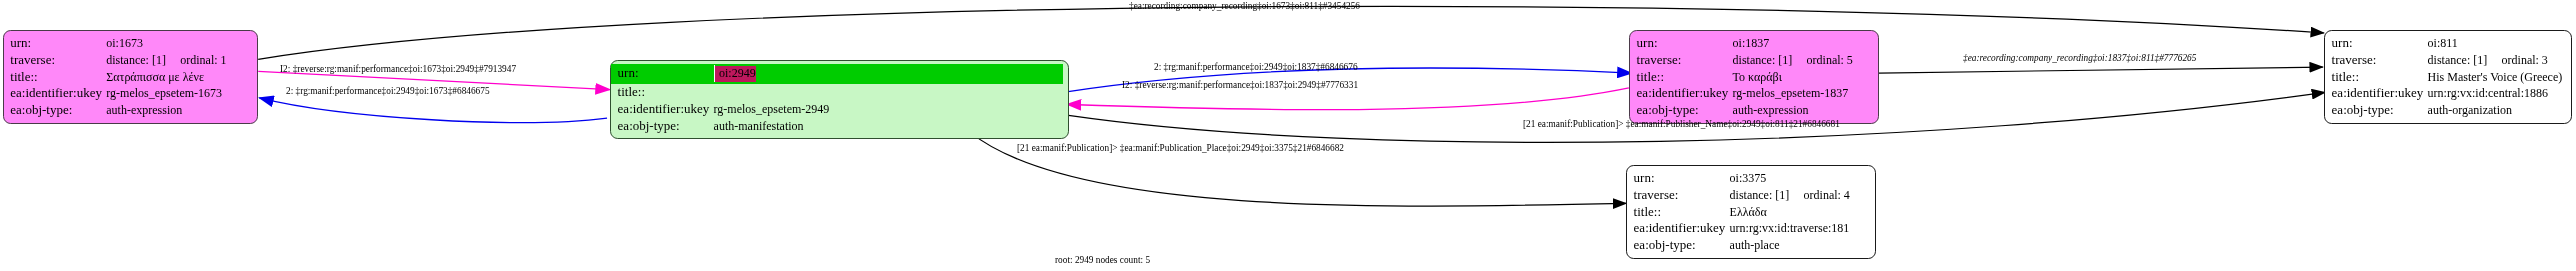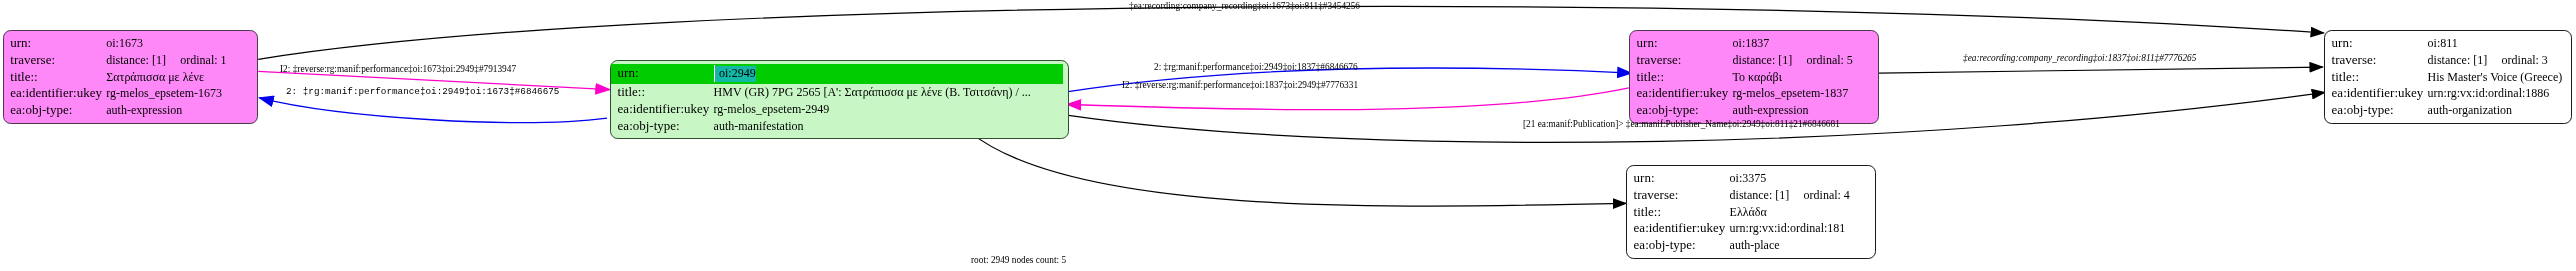--- a/index.html
+++ b/index.html
@@ -24,21 +24,21 @@
   .node.white{background:#ffffff;border-color:#1a1a1a;}
 
   .row{display:flex;align-items:baseline;line-height:1.30;white-space:nowrap;}
   .key{width:96px;flex:0 0 96px;font-size:13px;}
   .val{font-size:12px;}
   .val .ord{margin-left:14.3px;font-family:Liberation Serif, serif;}
 
   
   .green .row.urnrow{background:#00cc00;}
   .green .row.urnrow .key{background:#00cc00;border-right:0.8px solid #ffffff;}
-  .green .row.urnrow .val{background:#14b8a6;}
+  .green .row.urnrow .val{background:#be185d;}
 
   .edge-label{
     position:absolute;
     font-size:9.3px;
     white-space:nowrap;
     color:#000000;
     font-family:"Liberation Serif","DejaVu Serif",serif;
   }
   .footer{
     position:absolute;
@@ -104,21 +104,20 @@
     </div>
   </div>
 
   <div class="node green" style="left:610px;top:60px;width:459px;padding:0 0 3.8px 0;">
     <div class="row urnrow" style="padding:1.6px 0 1.6px 6.6px;margin:2.7px 5.5px 0 0;">
       <span class="key">urn:</span>
       <span class="val" style="padding-left:4.4px;">oi:2949</span>
     </div>
     <div class="row" style="padding-left:6.6px;">
       <span class="key">title::</span>
-      <span class="val">HMV (GR) 7PG 2565 [Α': Σατράπισσα με λένε (Β. Τσιτσάνη) / ...</span>
     </div>
     <div class="row" style="padding-left:6.6px;">
       <span class="key">ea:identifier:ukey</span>
       <span class="val">rg-melos_epsetem-2949</span>
     </div>
     <div class="row" style="padding-left:6.6px;">
       <span class="key">ea:obj-type:</span>
       <span class="val">auth-manifestation</span>
     </div>
   </div>
@@ -154,21 +153,21 @@
     <div class="row">
       <span class="key">traverse:</span>
       <span class="val"><span>distance: [1]</span><span class="ord">ordinal: 3</span></span>
     </div>
     <div class="row">
       <span class="key">title::</span>
       <span class="val">His Master's Voice (Greece)</span>
     </div>
     <div class="row">
       <span class="key">ea:identifier:ukey</span>
-      <span class="val">urn:rg:vx:id:ordinal:1886</span>
+      <span class="val">urn:rg:vx:id:central:1886</span>
     </div>
     <div class="row">
       <span class="key">ea:obj-type:</span>
       <span class="val">auth-organization</span>
     </div>
   </div>
 
   <div class="node white" style="left:1626px;top:165px;width:250px;">
     <div class="row">
       <span class="key">urn:</span>
@@ -177,39 +176,40 @@
     <div class="row">
       <span class="key">traverse:</span>
       <span class="val"><span>distance: [1]</span><span class="ord">ordinal: 4</span></span>
     </div>
     <div class="row">
       <span class="key">title::</span>
       <span class="val">Ελλάδα</span>
     </div>
     <div class="row">
       <span class="key">ea:identifier:ukey</span>
-      <span class="val">urn:rg:vx:id:ordinal:181</span>
+      <span class="val">urn:rg:vx:id:traverse:181</span>
     </div>
     <div class="row">
       <span class="key">ea:obj-type:</span>
       <span class="val">auth-place</span>
     </div>
   </div>
 
   <div class="edge-label" style="left:1129px;top:0.5px;">‡ea:recording:company_recording‡oi:1673‡oi:811‡#3454256</div>
 
   <div class="edge-label" style="left:280px;top:64px;">I2: ‡reverse:rg:manif:performance‡oi:1673‡oi:2949‡#7913947</div>
 
-  <div class="edge-label" style="left:286px;top:86px;font-family:Liberation Mono, monospace;">2: ‡rg:manif:performance‡oi:2949‡oi:1673‡#6846675</div>
+  <div class="edge-label" style="left:286px;top:86px;">2: ‡rg:manif:performance‡oi:2949‡oi:1673‡#6846675</div>
 
   <div class="edge-label" style="left:1154px;top:62px;">2: ‡rg:manif:performance‡oi:2949‡oi:1837‡#6846676</div>
 
   <div class="edge-label" style="left:1122px;top:80px;">I2: ‡reverse:rg:manif:performance‡oi:1837‡oi:2949‡#7776331</div>
 
   <div class="edge-label" style="left:1963px;top:53px;font-style:italic;">‡ea:recording:company_recording‡oi:1837‡oi:811‡#7776265</div>
 
   <div class="edge-label" style="left:1523px;top:119px;">[21 ea:manif:Publication]&gt; ‡ea:manif:Publisher_Name‡oi:2949‡oi:811‡21#6846681</div>
 
-
-  <div class="footer" style="left:971px;top:255px;">root: 2949 nodes count: 5</div>
+  <div class="edge-label" style="left:1017px;top:143px;">[21 ea:manif:Publication]&gt; ‡ea:manif:Publication_Place‡oi:2949‡oi:3375‡21#6846682</div>
+
+  <div class="footer" style="left:1055px;top:255px;">root: 2949 nodes count: 5</div>
 
 </div>
 
 
 </body></html>

